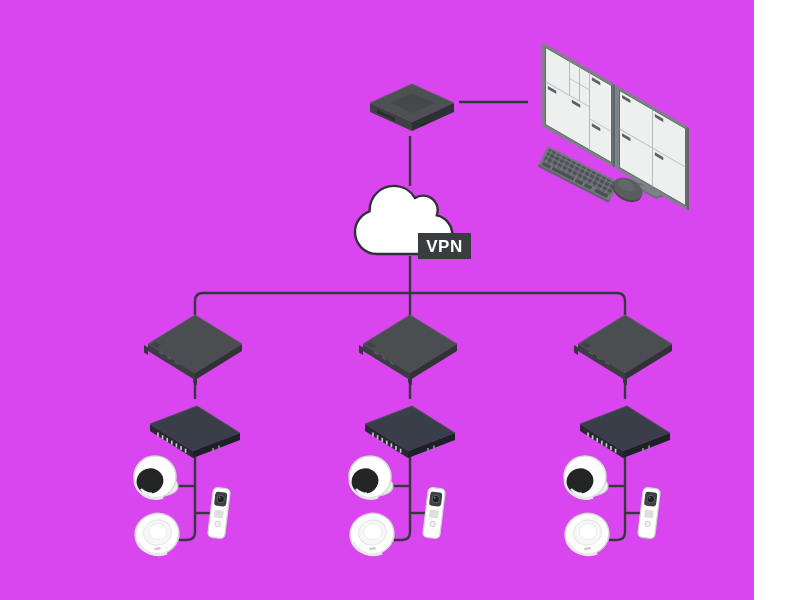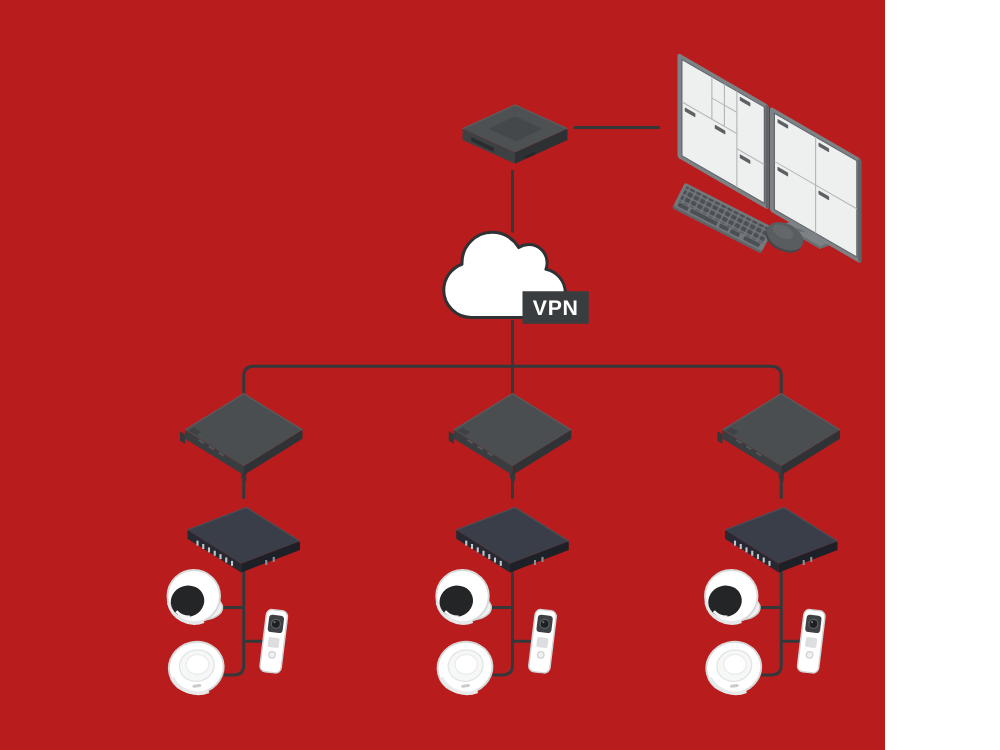--- a/index.html
+++ b/index.html
@@ -1,17 +1,17 @@
 <!DOCTYPE html>
 <html><head>
 <meta charset="utf-8">
 <style>
   html,body{margin:0;padding:0;background:#ffffff;}
-  .stage{position:relative;width:708px;height:600px;background:#b91c1c;overflow:hidden;
-         font-family:"Liberation Sans",sans-serif;}
+  .stage{position:relative;width:708px;height:600px;background:#d946ef;overflow:hidden;
+         font-family:"Liberation Sans",sans-serif;padding-left:46px;}
   svg{position:absolute;left:0;top:0;}
   .wire{fill:none;stroke:#35383a;stroke-width:2.4;}
   .divider{stroke:#b2b5b7;stroke-width:0.9;}
   .chip{fill:#5d6164;}
   .vpn-text{font-family:"Liberation Sans",sans-serif;font-weight:700;font-size:17px;
             letter-spacing:0.5px;fill:#ffffff;}
 </style>
 </head>
 <body>
 

